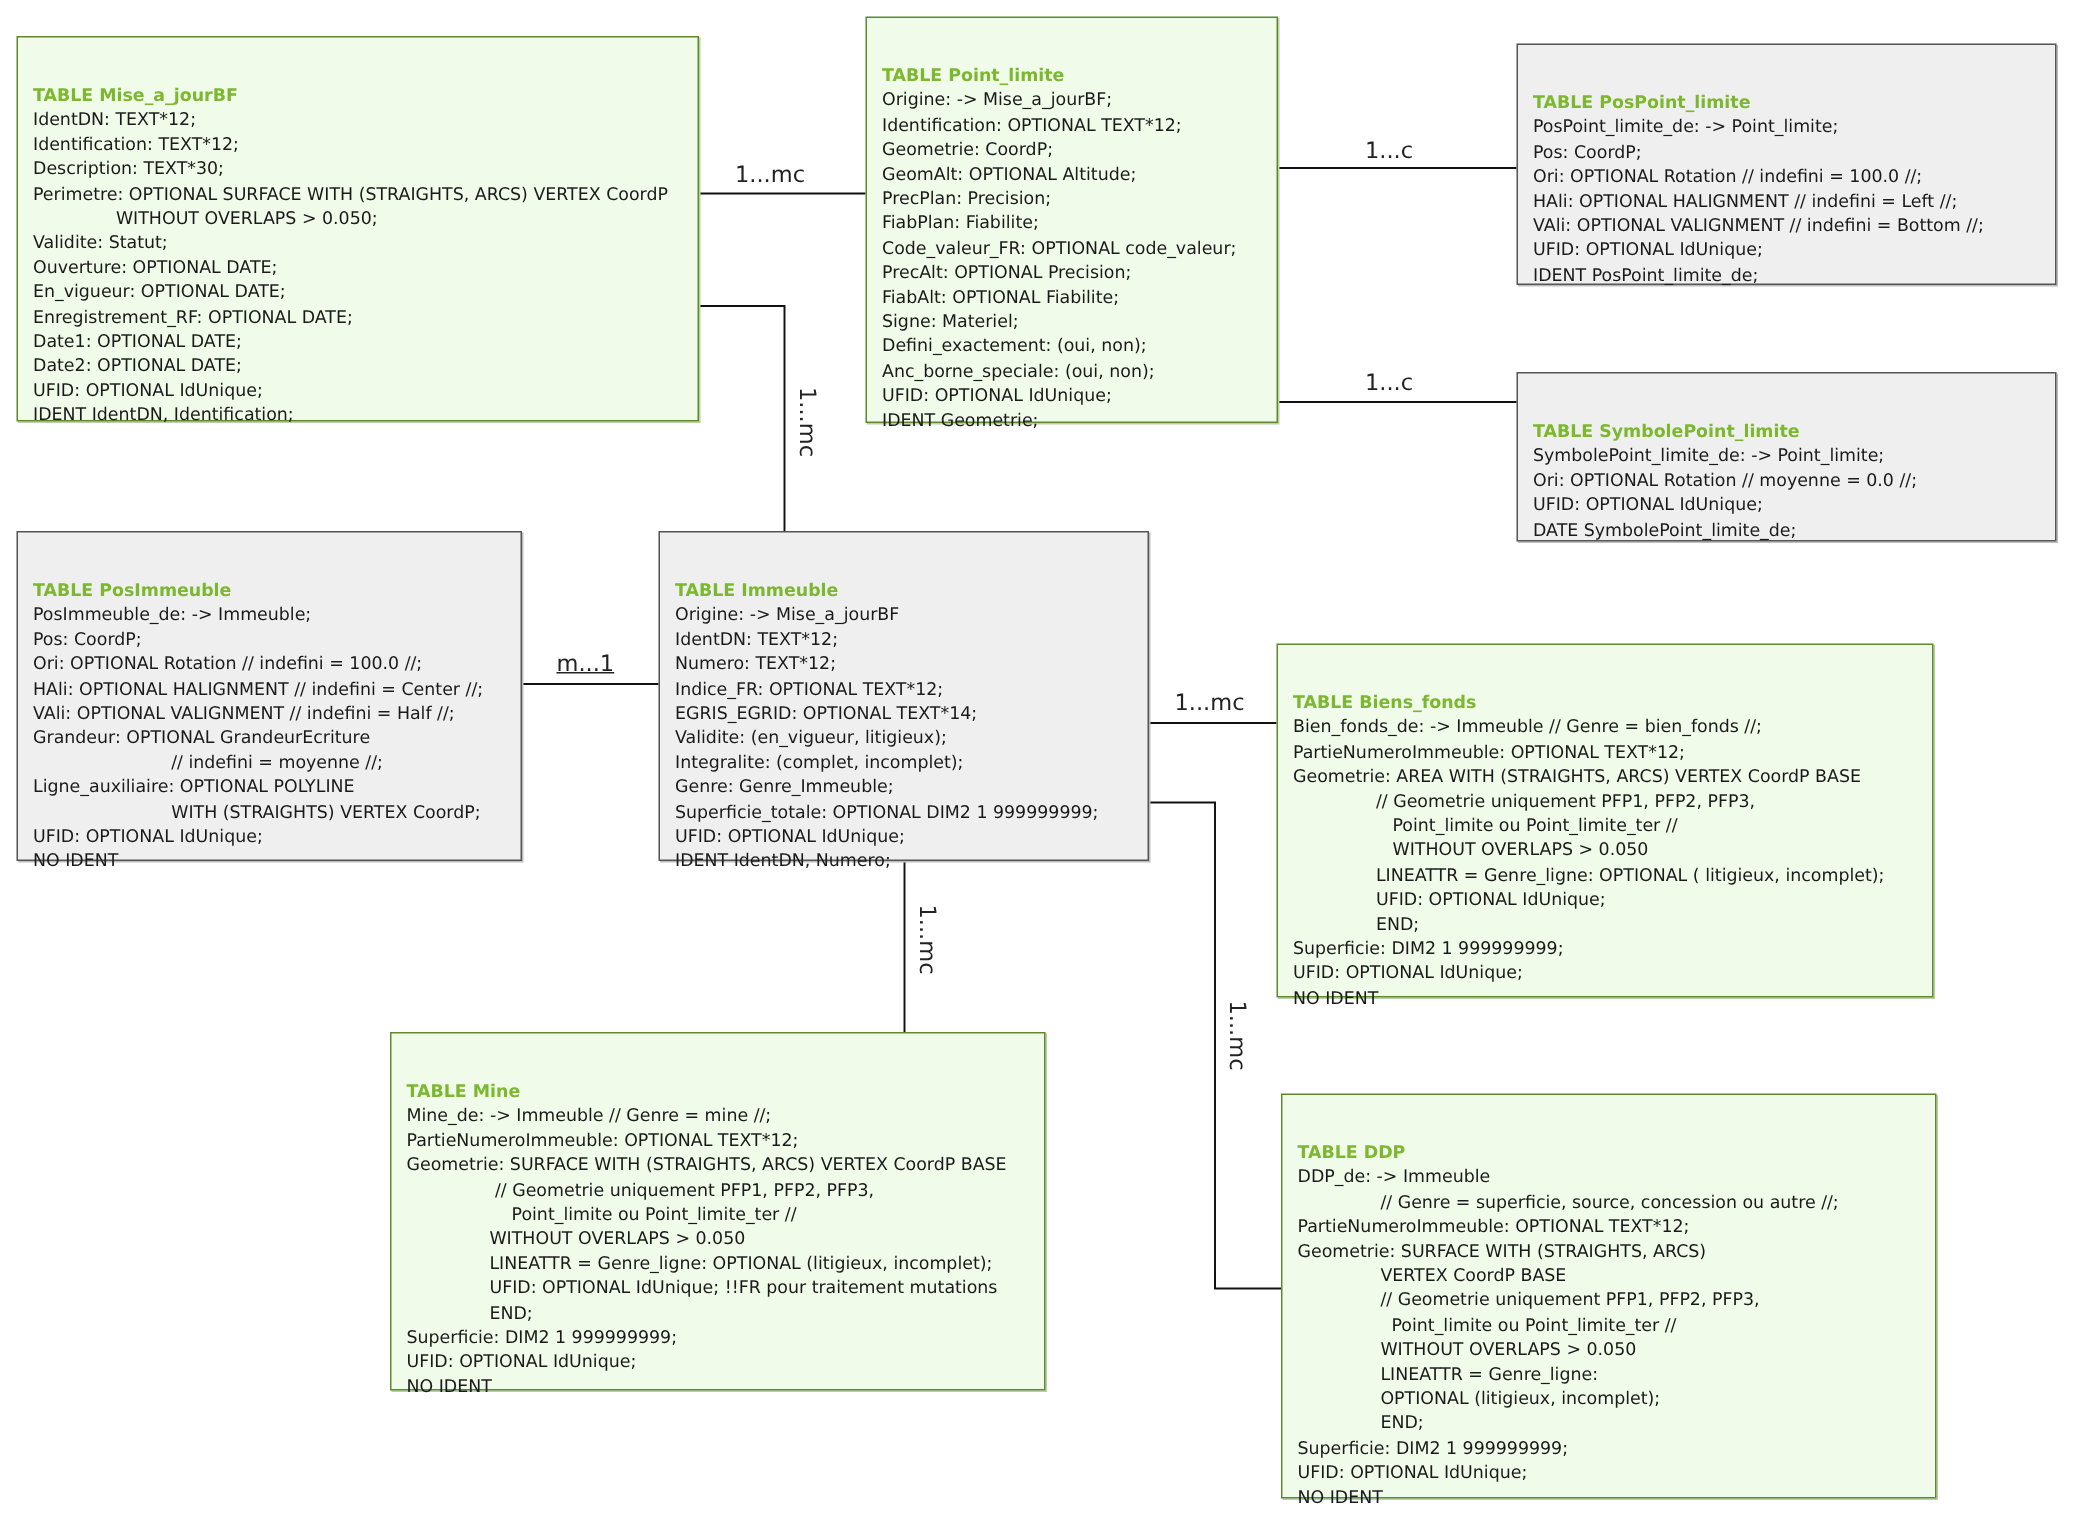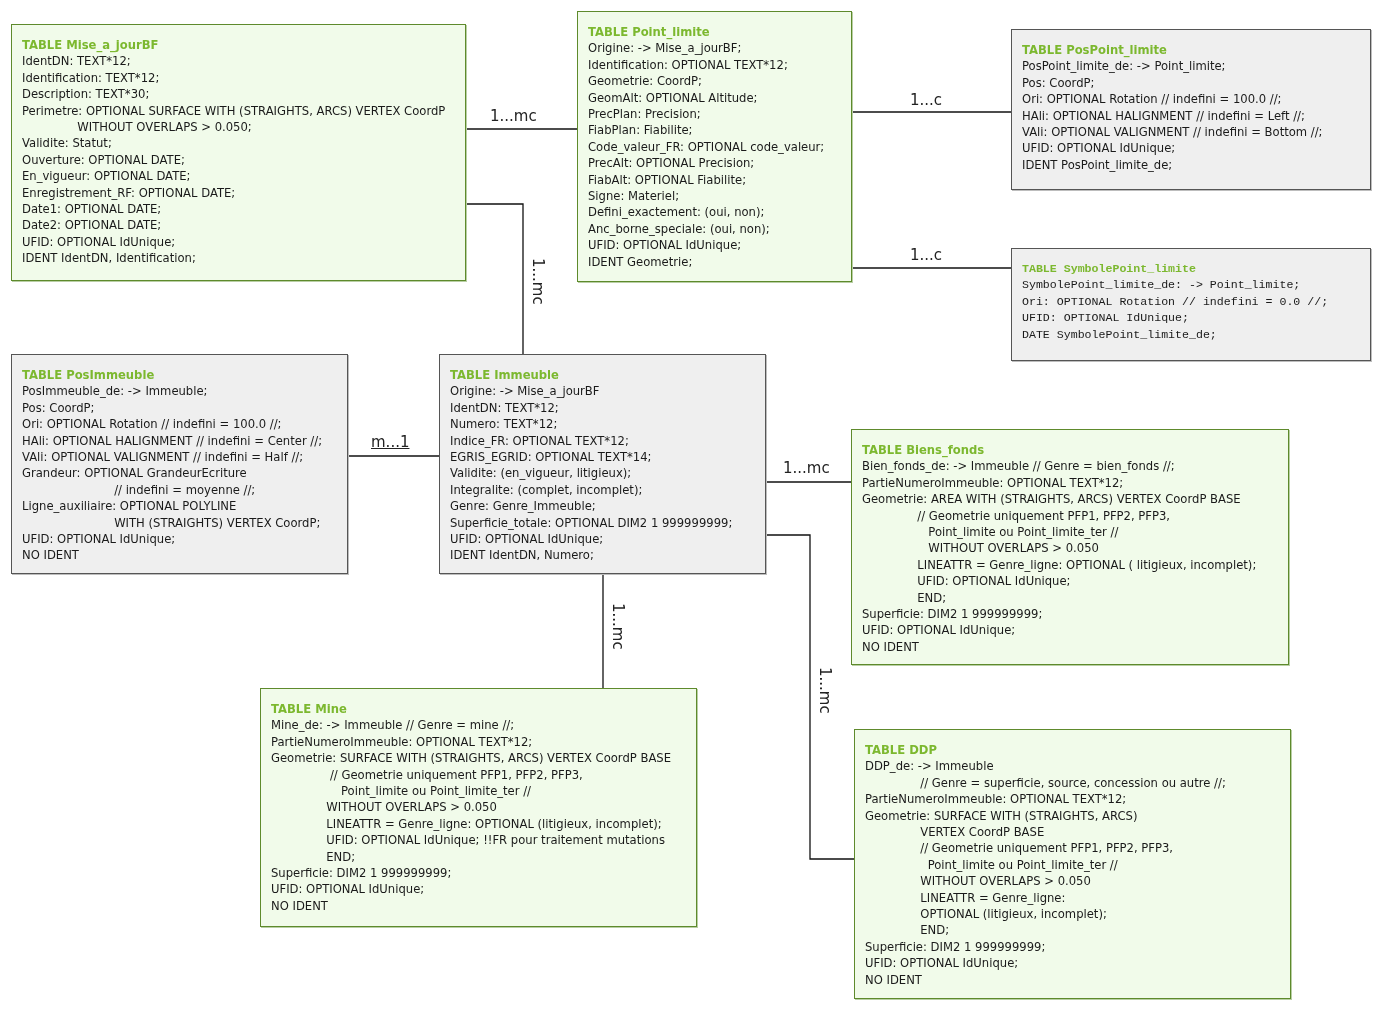--- a/index.html
+++ b/index.html
@@ -2,21 +2,21 @@
 <html><head>
 <meta charset="utf-8">
 <style>
   html, body { margin: 0; padding: 0; background: #ffffff; }
   body { width: 1383px; height: 1011px; position: relative; overflow: hidden;
          font-family: "DejaVu Sans", sans-serif; }
   .box { position: absolute; box-sizing: border-box; padding: 12px 10px 8px 10px;
          font-size: 11.6px; line-height: 16.4px; color: #1a1a1a; white-space: pre; }
   .box.green { background: #f1fbea; border: 1.5px solid #5e8a2c; box-shadow: 1px 1px 0 #b9cfa5; }
   .box.grey  { background: #efefef; border: 1.5px solid #555555; box-shadow: 1px 1px 0 #bdbdbd; }
-  .box .title { font-weight: bold; color: #7cb82f; }
+  .box .title { font-weight: bold; color: #7cb82f; margin-top: 18px; }
   .box .line { display: block; }
   svg.links { position: absolute; left: 0; top: 0; width: 1383px; height: 1011px; }
   svg.links line, svg.links polyline { stroke: #111; stroke-width: 1.3; fill: none; }
   .card { position: absolute; font-size: 15px; color: #222; white-space: nowrap; }
   .card.vert { transform: rotate(90deg); transform-origin: left top; }
 </style>
 </head>
 <body>
 
 <svg class="links">
@@ -35,18 +35,18 @@
 <div class="card" style="left:910px;top:91px;">1...c</div>
 <div class="card" style="left:910px;top:246px;">1...c</div>
 <div class="card" style="left:371px;top:433px;text-decoration:underline;">m...1</div>
 <div class="card" style="left:783px;top:459px;">1...mc</div>
 <div class="card vert" style="left:627px;top:603px;">1...mc</div>
 <div class="card vert" style="left:834px;top:667px;">1...mc</div>
 
 <div class="box green" style="left:11px;top:24px;width:455px;height:257px;"><span class="line title">TABLE Mise_a_jourBF</span><span class="line">IdentDN: TEXT*12;</span><span class="line">Identification: TEXT*12;</span><span class="line">Description: TEXT*30;</span><span class="line">Perimetre: OPTIONAL SURFACE WITH (STRAIGHTS, ARCS) VERTEX CoordP</span><span class="line">               WITHOUT OVERLAPS &gt; 0.050;</span><span class="line">Validite: Statut;</span><span class="line">Ouverture: OPTIONAL DATE;</span><span class="line">En_vigueur: OPTIONAL DATE;</span><span class="line">Enregistrement_RF: OPTIONAL DATE;</span><span class="line">Date1: OPTIONAL DATE;</span><span class="line">Date2: OPTIONAL DATE;</span><span class="line">UFID: OPTIONAL IdUnique;</span><span class="line">IDENT IdentDN, Identification;</span></div>
 <div class="box green" style="left:577px;top:11px;width:275px;height:271px;"><span class="line title">TABLE Point_limite</span><span class="line">Origine: -&gt; Mise_a_jourBF;</span><span class="line">Identification: OPTIONAL TEXT*12;</span><span class="line">Geometrie: CoordP;</span><span class="line">GeomAlt: OPTIONAL Altitude;</span><span class="line">PrecPlan: Precision;</span><span class="line">FiabPlan: Fiabilite;</span><span class="line">Code_valeur_FR: OPTIONAL code_valeur;</span><span class="line">PrecAlt: OPTIONAL Precision;</span><span class="line">FiabAlt: OPTIONAL Fiabilite;</span><span class="line">Signe: Materiel;</span><span class="line">Defini_exactement: (oui, non);</span><span class="line">Anc_borne_speciale: (oui, non);</span><span class="line">UFID: OPTIONAL IdUnique;</span><span class="line">IDENT Geometrie;</span></div>
 <div class="box grey" style="left:1011px;top:29px;width:360px;height:161px;"><span class="line title">TABLE PosPoint_limite</span><span class="line">PosPoint_limite_de: -&gt; Point_limite;</span><span class="line">Pos: CoordP;</span><span class="line">Ori: OPTIONAL Rotation // indefini = 100.0 //;</span><span class="line">HAli: OPTIONAL HALIGNMENT // indefini = Left //;</span><span class="line">VAli: OPTIONAL VALIGNMENT // indefini = Bottom //;</span><span class="line">UFID: OPTIONAL IdUnique;</span><span class="line">IDENT PosPoint_limite_de;</span></div>
-<div class="box grey" style="left:1011px;top:248px;width:360px;height:113px;font-family:Liberation Mono, monospace;"><span class="line title">TABLE SymbolePoint_limite</span><span class="line">SymbolePoint_limite_de: -&gt; Point_limite;</span><span class="line">Ori: OPTIONAL Rotation // indefini = 0.0 //;</span><span class="line">UFID: OPTIONAL IdUnique;</span><span class="line">DATE SymbolePoint_limite_de;</span></div>
+<div class="box grey" style="left:1011px;top:248px;width:360px;height:113px;"><span class="line title">TABLE SymbolePoint_limite</span><span class="line">SymbolePoint_limite_de: -&gt; Point_limite;</span><span class="line">Ori: OPTIONAL Rotation // moyenne = 0.0 //;</span><span class="line">UFID: OPTIONAL IdUnique;</span><span class="line">DATE SymbolePoint_limite_de;</span></div>
 <div class="box grey" style="left:11px;top:354px;width:337px;height:220px;"><span class="line title">TABLE PosImmeuble</span><span class="line">PosImmeuble_de: -&gt; Immeuble;</span><span class="line">Pos: CoordP;</span><span class="line">Ori: OPTIONAL Rotation // indefini = 100.0 //;</span><span class="line">HAli: OPTIONAL HALIGNMENT // indefini = Center //;</span><span class="line">VAli: OPTIONAL VALIGNMENT // indefini = Half //;</span><span class="line">Grandeur: OPTIONAL GrandeurEcriture</span><span class="line">                         // indefini = moyenne //;</span><span class="line">Ligne_auxiliaire: OPTIONAL POLYLINE</span><span class="line">                         WITH (STRAIGHTS) VERTEX CoordP;</span><span class="line">UFID: OPTIONAL IdUnique;</span><span class="line">NO IDENT</span></div>
 <div class="box grey" style="left:439px;top:354px;width:327px;height:220px;"><span class="line title">TABLE Immeuble</span><span class="line">Origine: -&gt; Mise_a_jourBF</span><span class="line">IdentDN: TEXT*12;</span><span class="line">Numero: TEXT*12;</span><span class="line">Indice_FR: OPTIONAL TEXT*12;</span><span class="line">EGRIS_EGRID: OPTIONAL TEXT*14;</span><span class="line">Validite: (en_vigueur, litigieux);</span><span class="line">Integralite: (complet, incomplet);</span><span class="line">Genre: Genre_Immeuble;</span><span class="line">Superficie_totale: OPTIONAL DIM2 1 999999999;</span><span class="line">UFID: OPTIONAL IdUnique;</span><span class="line">IDENT IdentDN, Numero;</span></div>
 <div class="box green" style="left:851px;top:429px;width:438px;height:236px;"><span class="line title">TABLE Biens_fonds</span><span class="line">Bien_fonds_de: -&gt; Immeuble // Genre = bien_fonds //;</span><span class="line">PartieNumeroImmeuble: OPTIONAL TEXT*12;</span><span class="line">Geometrie: AREA WITH (STRAIGHTS, ARCS) VERTEX CoordP BASE</span><span class="line">               // Geometrie uniquement PFP1, PFP2, PFP3,</span><span class="line">                  Point_limite ou Point_limite_ter //</span><span class="line">                  WITHOUT OVERLAPS &gt; 0.050</span><span class="line">               LINEATTR = Genre_ligne: OPTIONAL ( litigieux, incomplet);</span><span class="line">               UFID: OPTIONAL IdUnique;</span><span class="line">               END;</span><span class="line">Superficie: DIM2 1 999999999;</span><span class="line">UFID: OPTIONAL IdUnique;</span><span class="line">NO IDENT</span></div>
 <div class="box green" style="left:260px;top:688px;width:437px;height:239px;"><span class="line title">TABLE Mine</span><span class="line">Mine_de: -&gt; Immeuble // Genre = mine //;</span><span class="line">PartieNumeroImmeuble: OPTIONAL TEXT*12;</span><span class="line">Geometrie: SURFACE WITH (STRAIGHTS, ARCS) VERTEX CoordP BASE</span><span class="line">                // Geometrie uniquement PFP1, PFP2, PFP3,</span><span class="line">                   Point_limite ou Point_limite_ter //</span><span class="line">               WITHOUT OVERLAPS &gt; 0.050</span><span class="line">               LINEATTR = Genre_ligne: OPTIONAL (litigieux, incomplet);</span><span class="line">               UFID: OPTIONAL IdUnique; !!FR pour traitement mutations</span><span class="line">               END;</span><span class="line">Superficie: DIM2 1 999999999;</span><span class="line">UFID: OPTIONAL IdUnique;</span><span class="line">NO IDENT</span></div>
 <div class="box green" style="left:854px;top:729px;width:437px;height:270px;"><span class="line title">TABLE DDP</span><span class="line">DDP_de: -&gt; Immeuble</span><span class="line">               // Genre = superficie, source, concession ou autre //;</span><span class="line">PartieNumeroImmeuble: OPTIONAL TEXT*12;</span><span class="line">Geometrie: SURFACE WITH (STRAIGHTS, ARCS)</span><span class="line">               VERTEX CoordP BASE</span><span class="line">               // Geometrie uniquement PFP1, PFP2, PFP3,</span><span class="line">                 Point_limite ou Point_limite_ter //</span><span class="line">               WITHOUT OVERLAPS &gt; 0.050</span><span class="line">               LINEATTR = Genre_ligne:</span><span class="line">               OPTIONAL (litigieux, incomplet);</span><span class="line">               END;</span><span class="line">Superficie: DIM2 1 999999999;</span><span class="line">UFID: OPTIONAL IdUnique;</span><span class="line">NO IDENT</span></div>
 
 </body></html>

